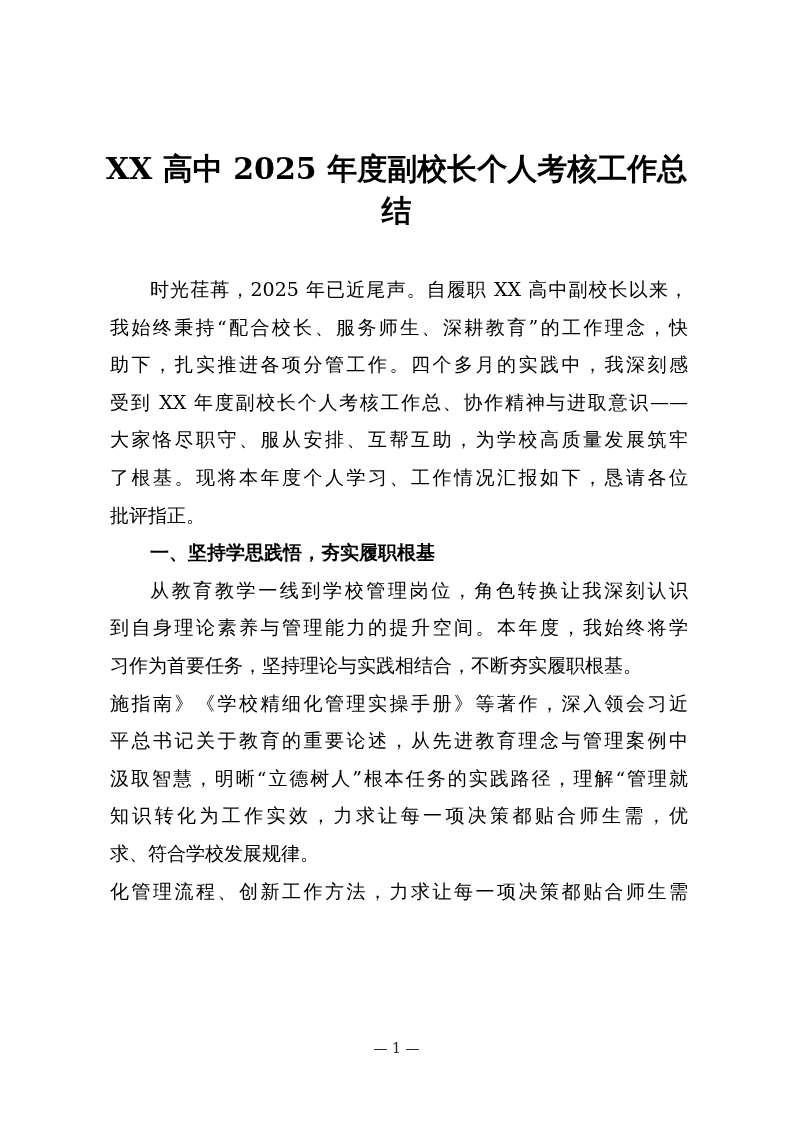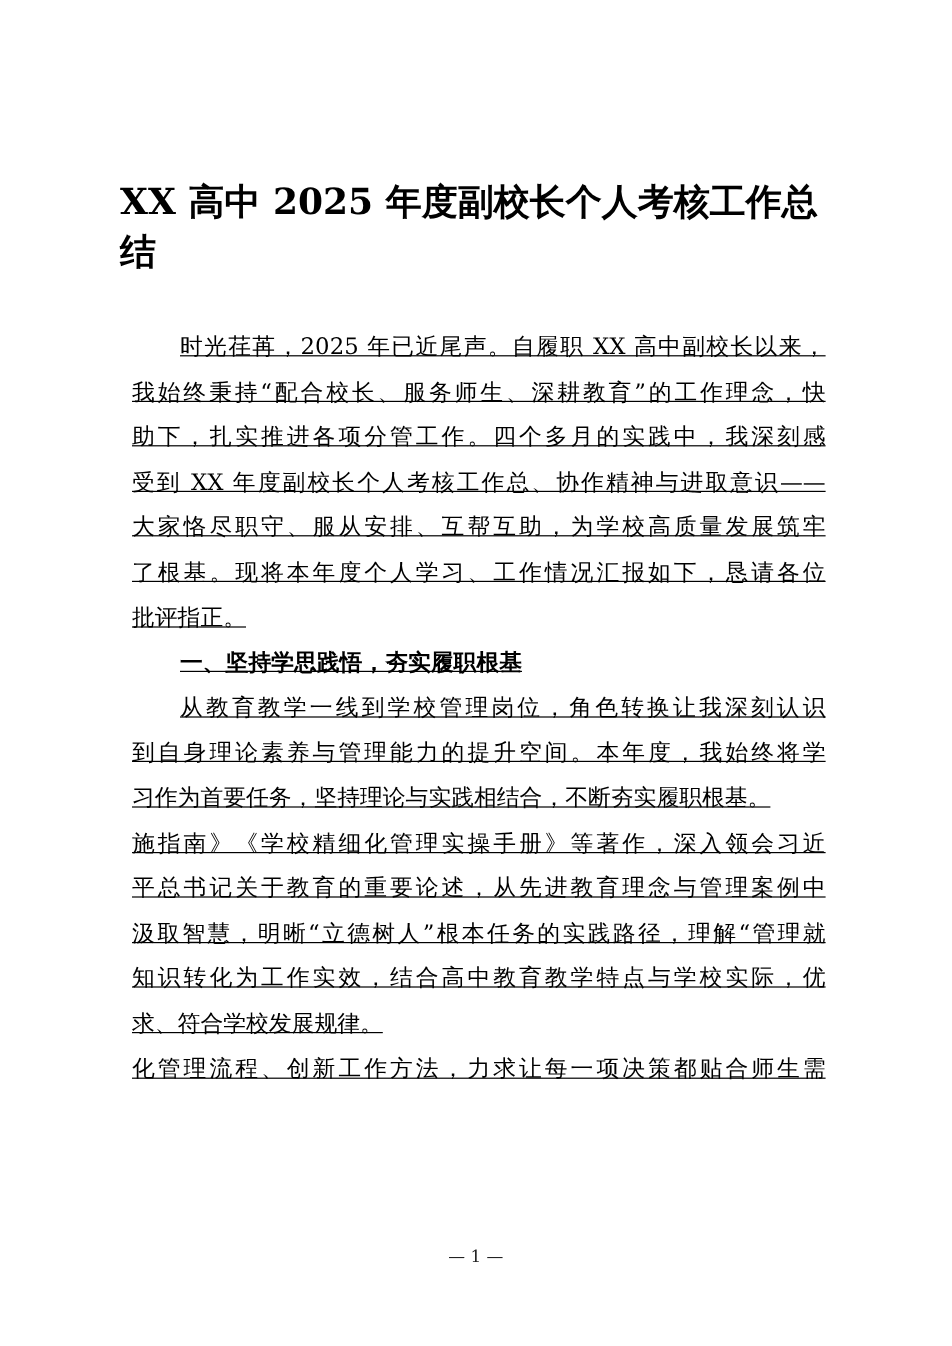--- a/index.html
+++ b/index.html
@@ -1,26 +1,26 @@
 <!DOCTYPE html>
 <html><head>
 <meta charset="utf-8">
 <style>
   html, body { margin: 0; padding: 0; background: #ffffff; }
   body { width: 793px; height: 1122px; position: relative; overflow: hidden; color: #000; }
   .title {
     position: absolute; left: 100px; width: 593px; top: 148px;
-    text-align: left; font-family: "DejaVu Serif", serif; font-weight: bold;
+    text-align: center; font-family: "DejaVu Serif", serif; font-weight: bold;
     font-size: 30px; line-height: 42px; letter-spacing: 0px;
   }
   .body-text {
     position: absolute; left: 110px; width: 578px; top: 271px;
     font-family: "DejaVu Serif", serif; font-size: 19px; line-height: 37.6px;
   }
-  .line { white-space: nowrap; text-align: justify; text-align-last: justify; height: 37.6px; text-decoration: underline; }
+  .line { white-space: nowrap; text-align: justify; text-align-last: justify; height: 37.6px; }
   .line.last { text-align-last: left; }
   .indent { padding-left: 40px; }
   .heading { font-family: "DejaVu Sans", sans-serif; font-weight: bold; text-align-last: left; }
   .page-num {
     position: absolute; left: 0; width: 793px; top: 1040px; text-align: center;
     font-family: "DejaVu Serif", serif; font-size: 14px; color: #222;
   }
 </style>
 </head>
 <body>
@@ -47,19 +47,19 @@
   <div>
     <div class="line indent">从教育教学一线到学校管理岗位，角色转换让我深刻认识</div>
     <div class="line">到自身理论素养与管理能力的提升空间。本年度，我始终将学</div>
     <div class="line last">习作为首要任务，坚持理论与实践相结合，不断夯实履职根基。</div>
   </div>
 
   <div>
     <div class="line">施指南》《学校精细化管理实操手册》等著作，深入领会习近</div>
     <div class="line">平总书记关于教育的重要论述，从先进教育理念与管理案例中</div>
     <div class="line">汲取智慧，明晰“立德树人”根本任务的实践路径，理解“管理就</div>
-    <div class="line">知识转化为工作实效，结合高中教育教学特点与学校实际，优</div>
+    <div class="line">知识转化为工作实效，力求让每一项决策都贴合师生需，优</div>
     <div class="line last">求、符合学校发展规律。</div>
     <div class="line">化管理流程、创新工作方法，力求让每一项决策都贴合师生需</div>
   </div>
 </div>
 
 <div class="page-num">— 1 —</div>
 
 </body></html>

